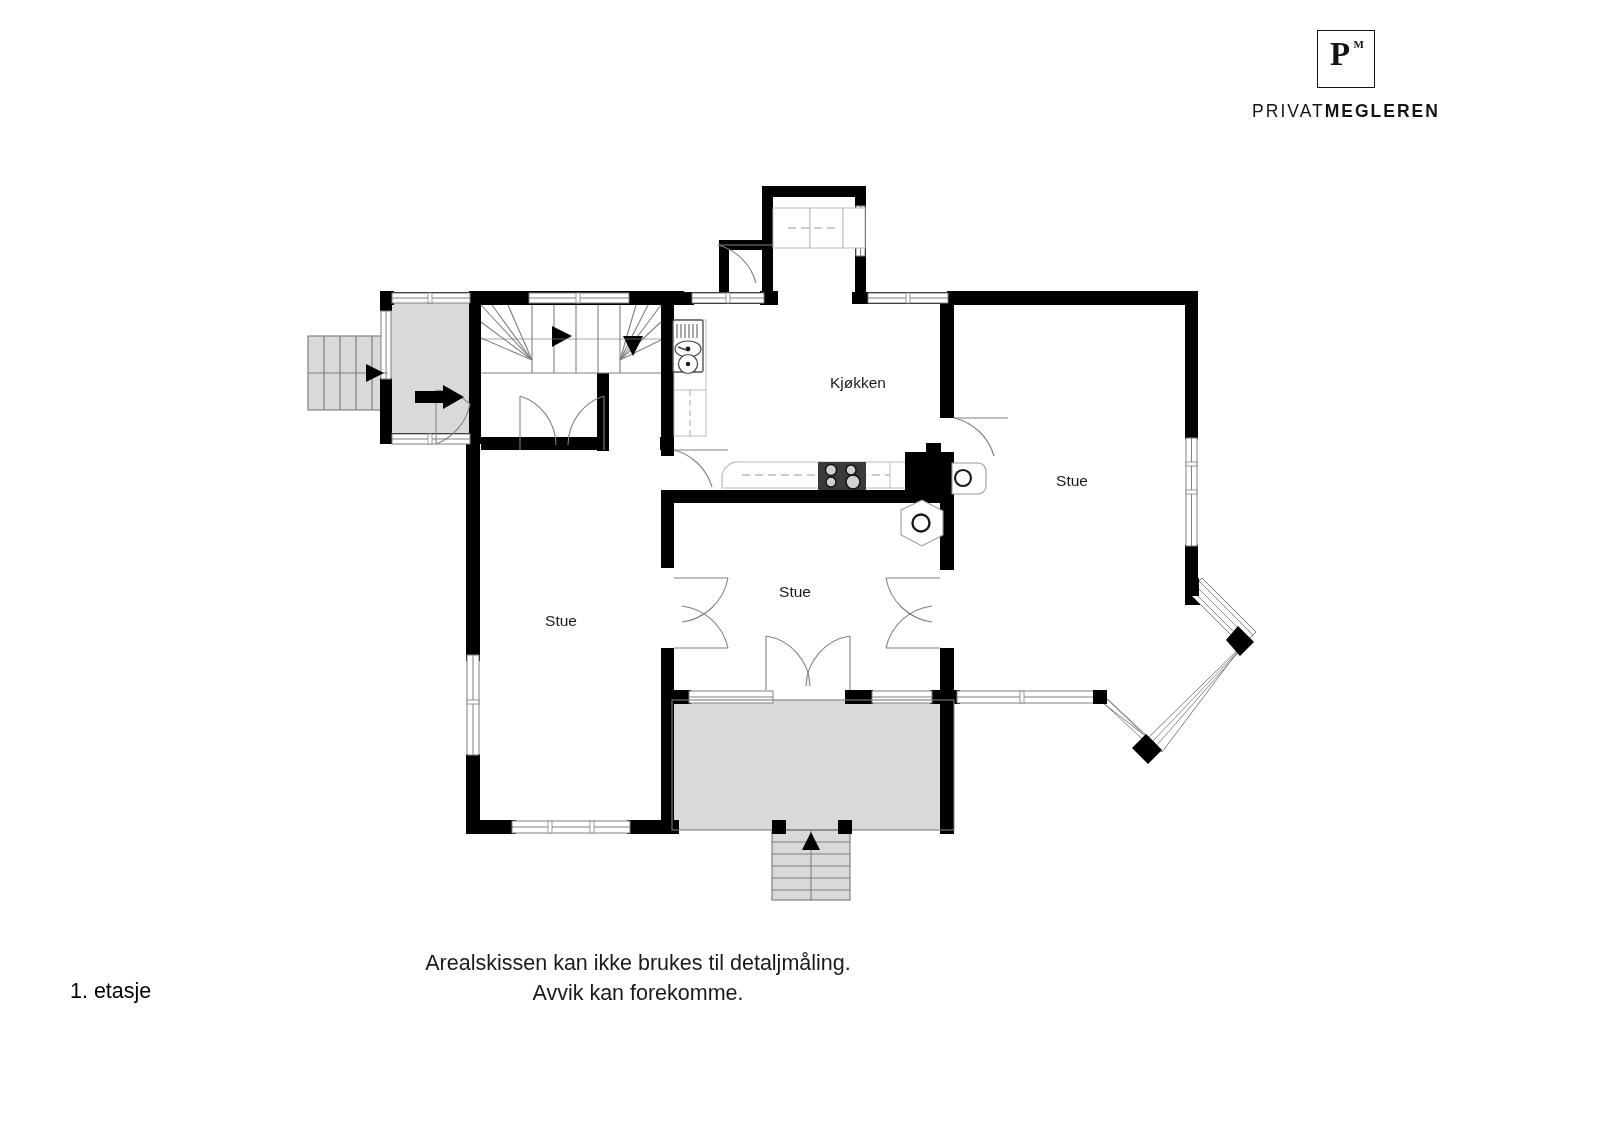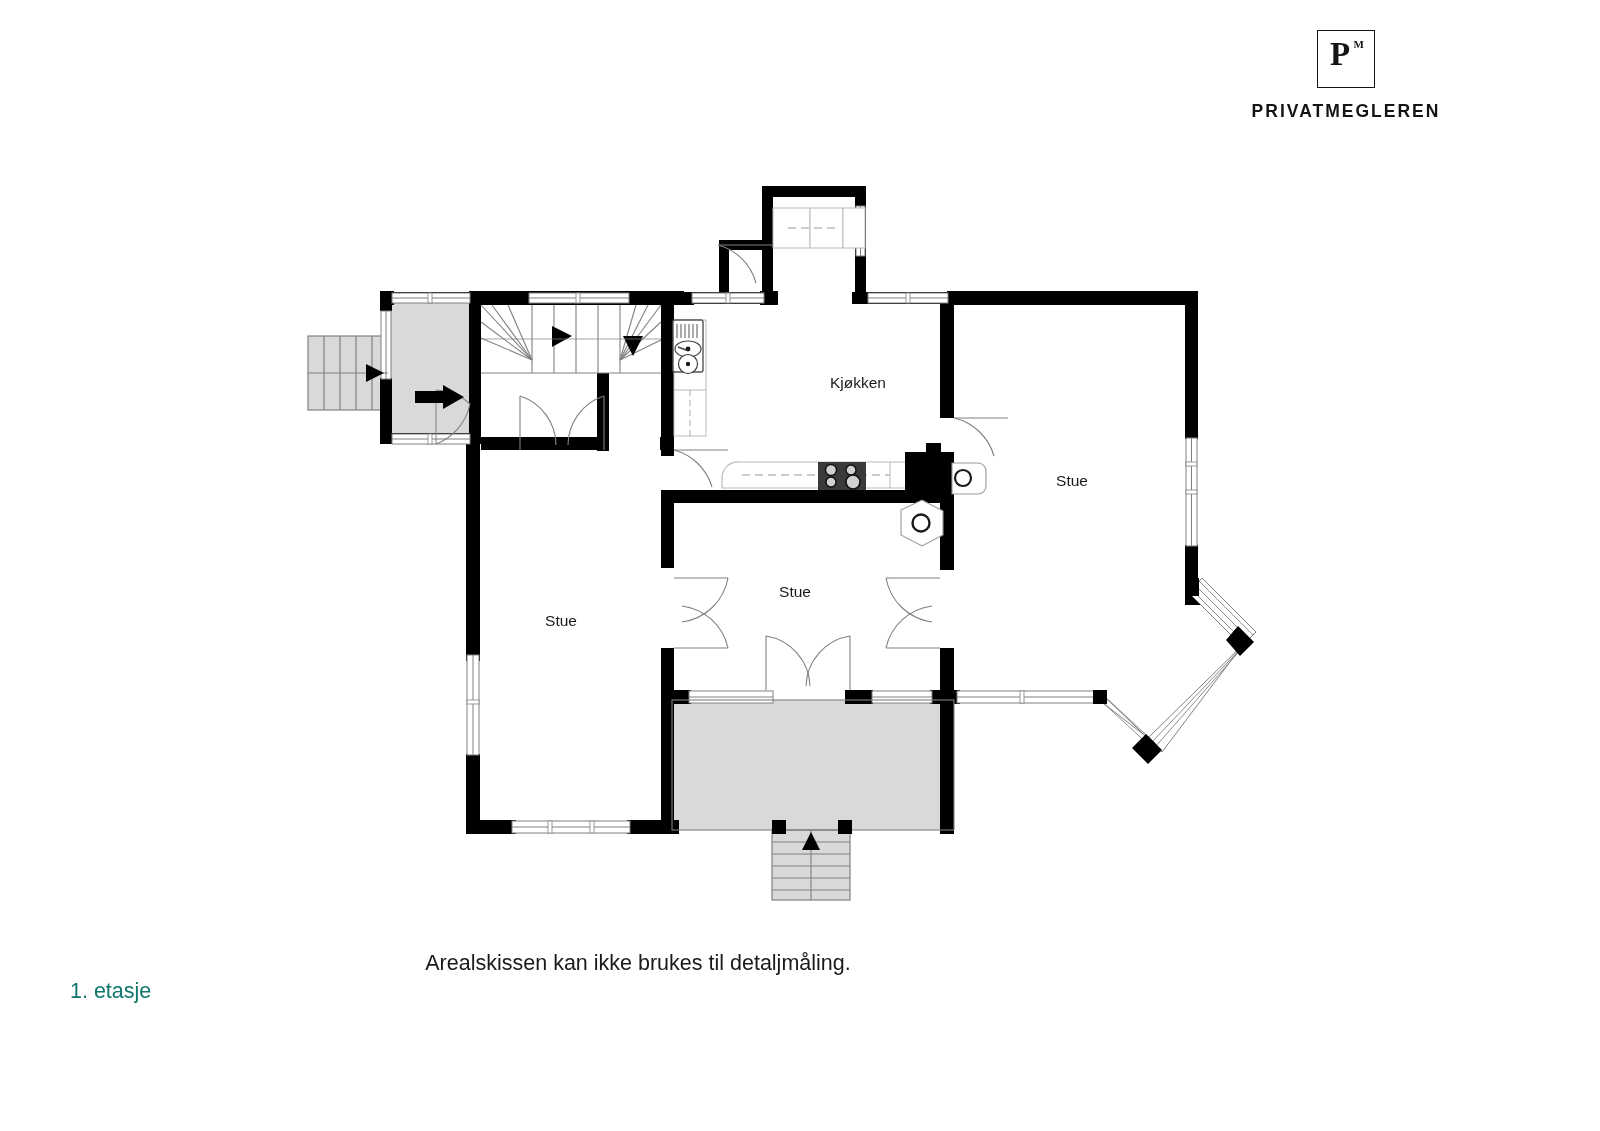--- a/index.html
+++ b/index.html
@@ -54,21 +54,21 @@
     line-height: 1;
     color: #141414;
   }
   #brand-wordmark {
     margin-top: 13px;
     font-size: 17.5px;
     letter-spacing: 2.0px;
     white-space: nowrap;
     color: #141414;
   }
-  #brand-wordmark .w-bold { font-weight: 700; }
+  #brand-wordmark .w-bold { font-weight: 400; }
   #brand-wordmark .w-light { font-weight: 700; }
 
   
   #floorplan-canvas {
     position: absolute;
     left: 0;
     top: 0;
     width: 1600px;
     height: 1131px;
   }
@@ -85,21 +85,21 @@
   #disclaimer div {
     font-size: 21.5px;
     line-height: 30px;
     color: #1a1a1a;
   }
   #floor-label {
     position: absolute;
     left: 70px;
     top: 979px;
     font-size: 21.5px;
-    color: #0f766e;
+    color: #000000;
   }
 
   
   .room-label {
     font-family: "Liberation Sans", sans-serif;
     font-size: 15.5px;
     fill: #1a1a1a;
   }
 </style>
 </head>
@@ -459,15 +459,16 @@
     <text class="room-label" x="858" y="388" text-anchor="middle">Kjøkken</text>
     <text class="room-label" x="1072" y="486" text-anchor="middle">Stue</text>
     <text class="room-label" x="795" y="597" text-anchor="middle">Stue</text>
     <text class="room-label" x="561" y="626" text-anchor="middle">Stue</text>
   </g>
 
 </svg>
 
 <div id="disclaimer">
   <div>Arealskissen kan ikke brukes til detaljmåling.</div>
+  <div>Avvik kan forekomme.</div>
 </div>
 
 <div id="floor-label">1. etasje</div>
 
 </body></html>

